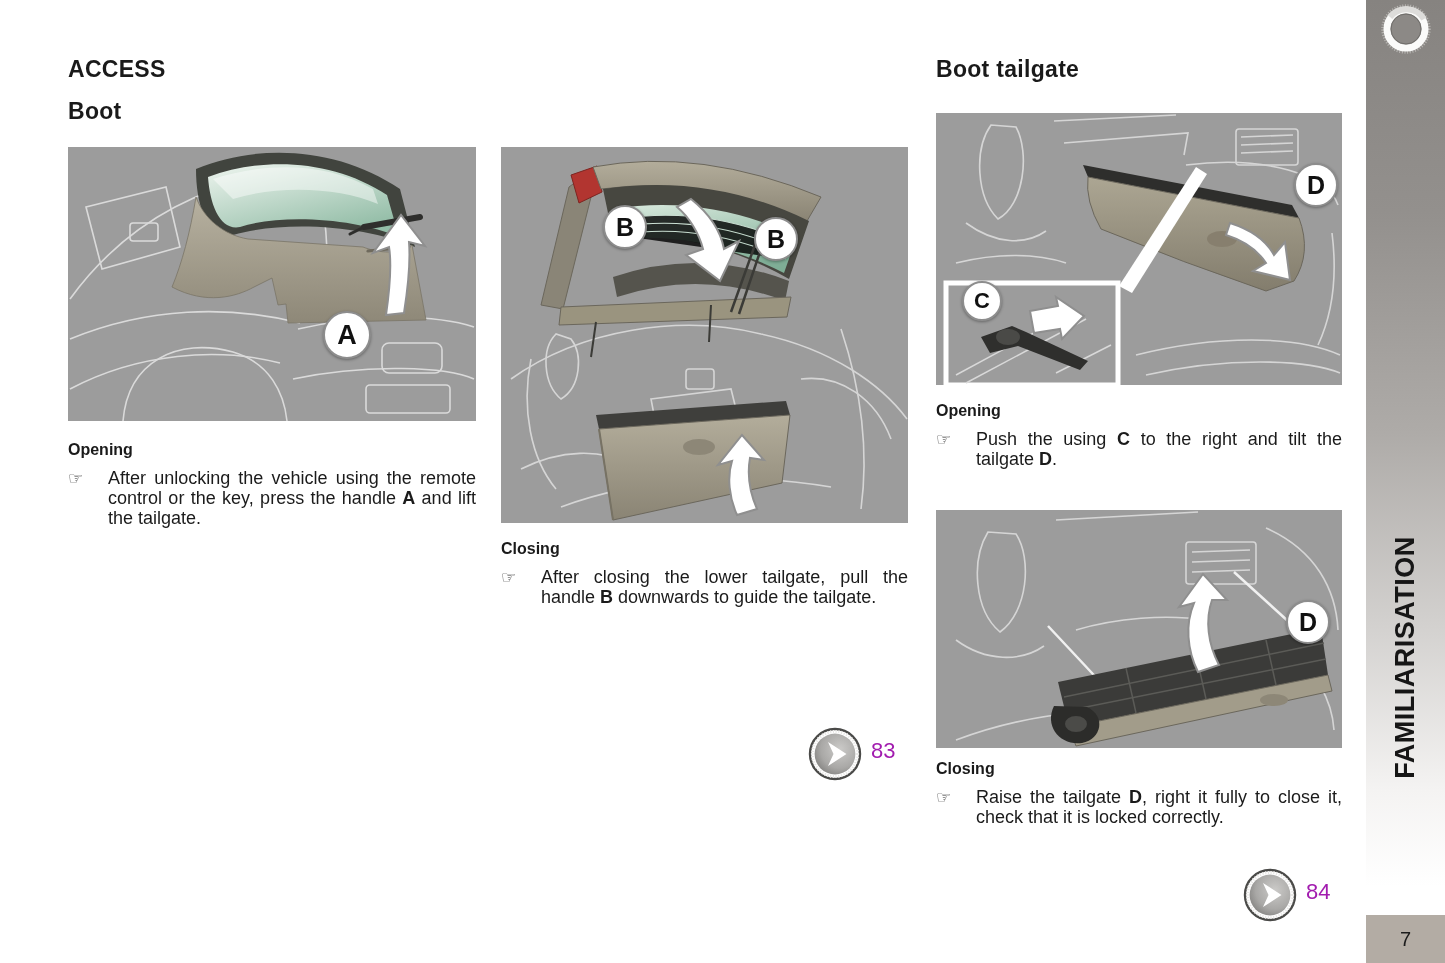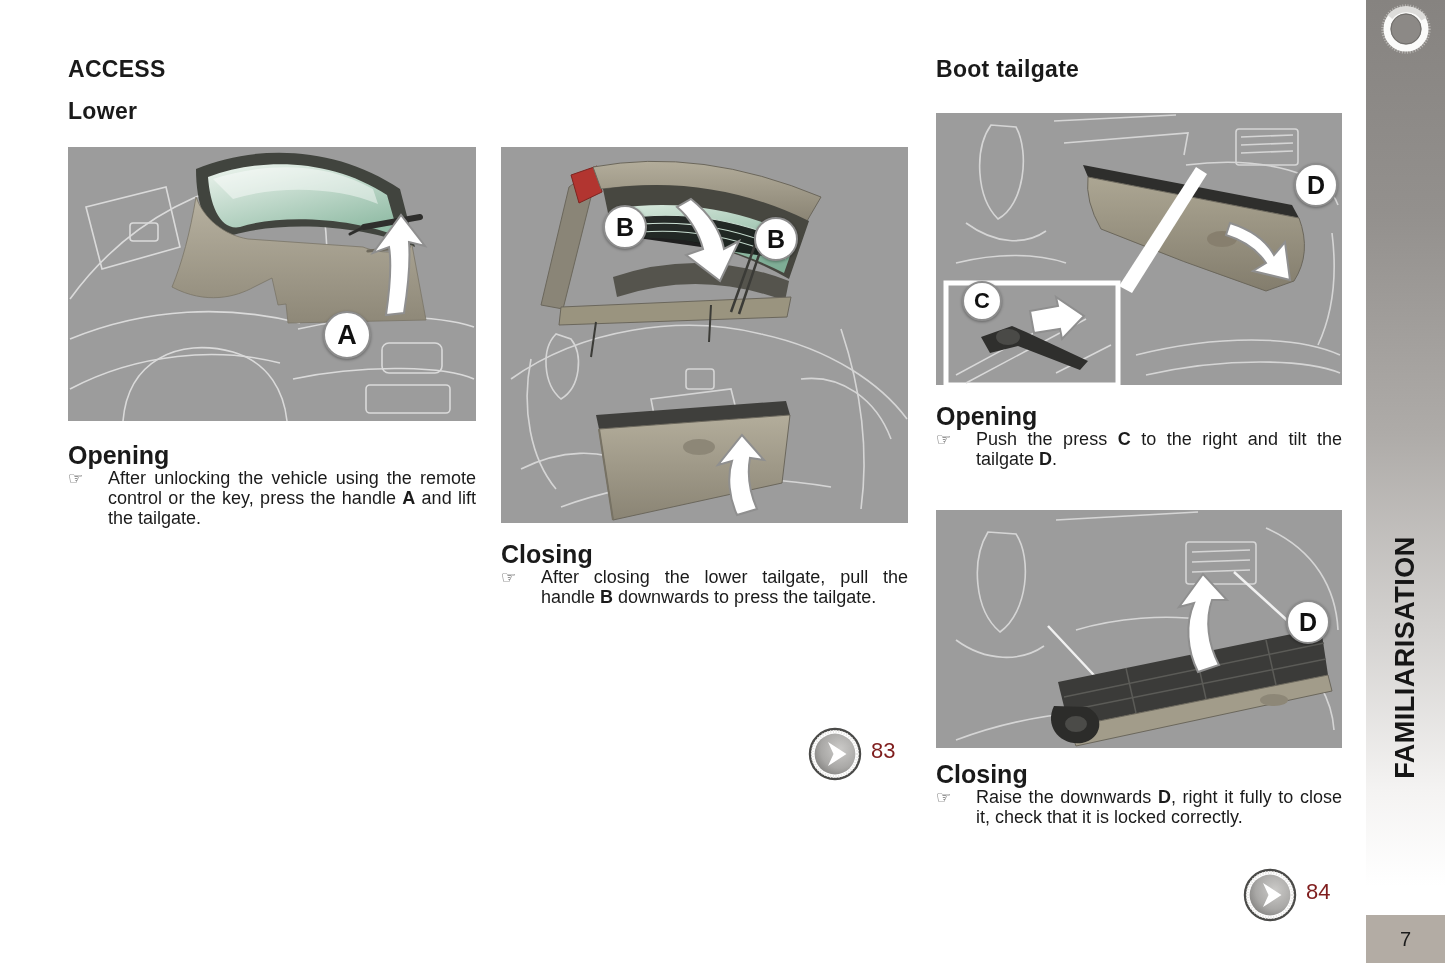--- a/index.html
+++ b/index.html
@@ -2,39 +2,39 @@
 <html><head>
 <meta charset="utf-8">
 <style>
   html,body{margin:0;padding:0;}
   body{
     width:1445px;height:963px;position:relative;overflow:hidden;
     background:#ffffff;font-family:"Liberation Sans",sans-serif;color:#1a1a1a;
   }
   .abs{position:absolute;}
   .h-main{font-size:23px;font-weight:bold;letter-spacing:.3px;}
-  .h-sub{font-size:25px;font-weight:bold;}
+  .h-sub{font-size:16px;font-weight:bold;}
   .fig{position:absolute;overflow:hidden;background:#9c9c9c;}
   .fig svg{display:block;}
   .badge{
     position:absolute;background:#ffffff;border:2px solid #8d8d8d;border-radius:50%;
     display:flex;align-items:center;justify-content:center;font-weight:bold;color:#111;
     box-shadow:0 1px 3px rgba(0,0,0,.35);
   }
   .badge.lg{width:44px;height:44px;font-size:27px;}
   .badge.md{width:40px;height:40px;font-size:25px;}
   .badge.sm{width:36px;height:36px;font-size:22px;}
   .instr{position:absolute;display:flex;font-size:18px;line-height:20px;color:#1b1b1b;}
   .instr .hand{
     flex:none;width:40px;font-family:"DejaVu Sans",sans-serif;font-size:17px;color:#333;
   }
   .instr .txt{flex:1;text-align:justify;}
   .instr .txt b{font-weight:bold;}
   .pageref{position:absolute;display:flex;align-items:flex-start;}
-  .pageref .num{font-size:22px;color:#7f1d1d;margin-left:9px;margin-top:11px;}
+  .pageref .num{font-size:22px;color:#a21caf;margin-left:9px;margin-top:11px;}
   .sidebar{
     position:absolute;left:1366px;top:0;width:79px;height:963px;
     background:linear-gradient(to bottom,#868380 0%,#93908d 22%,#aeaba8 45%,#d3d1cf 65%,#f4f3f2 82%,#ffffff 92%);
   }
   .side-tab{
     position:absolute;left:1366px;top:492px;width:79px;height:330px;
     display:flex;align-items:center;justify-content:center;
   }
   .side-tab span{
     transform:rotate(-90deg);white-space:nowrap;
@@ -42,21 +42,21 @@
   }
   .page-box{
     position:absolute;left:1366px;top:915px;width:79px;height:48px;background:#b3aca4;
     display:flex;align-items:center;justify-content:center;font-size:20px;color:#1c1c1c;
   }
 </style>
 </head>
 <body>
 
 <div class="abs h-main" style="left:68px;top:56px;">ACCESS</div>
-<div class="abs h-main" style="left:68px;top:98px;">Lower</div>
+<div class="abs h-main" style="left:68px;top:98px;">Boot</div>
 <div class="abs h-main" style="left:936px;top:56px;">Boot tailgate</div>
 
 <div class="fig" style="left:68px;top:147px;width:408px;height:274px;">
   <svg width="408" height="274" viewBox="0 0 408 274">
     <defs>
       <linearGradient id="glass1" x1="0" y1="0" x2="0.6" y2="1">
         <stop offset="0" stop-color="#eef5ef"></stop>
           <stop offset="1" stop-color="#93bda7"></stop>
       </linearGradient>
       <linearGradient id="khaki1" x1="0" y1="0" x2="0" y2="1">
@@ -235,21 +235,21 @@
 
 <div class="abs h-sub" style="left:68px;top:441px;">Opening</div>
 <div class="instr" style="left:68px;top:468px;width:408px;">
   <span class="hand">☞</span>
   <span class="txt"><span>After unlocking the vehicle using the remote control or the key, press the handle </span><b>A</b><span> and lift the tailgate.</span></span>
 </div>
 
 <div class="abs h-sub" style="left:501px;top:540px;">Closing</div>
 <div class="instr" style="left:501px;top:567px;width:407px;">
   <span class="hand">☞</span>
-  <span class="txt"><span>After closing the lower tailgate, pull the handle </span><b>B</b><span> downwards to press the tailgate.</span></span>
+  <span class="txt"><span>After closing the lower tailgate, pull the handle </span><b>B</b><span> downwards to guide the tailgate.</span></span>
 </div>
 
 <div class="pageref" style="left:808px;top:727px;">
   <svg width="54" height="54" viewBox="0 0 54 54">
     <defs>
       <radialGradient id="btn83" cx="0.62" cy="0.38" r="0.85">
         <stop offset="0" stop-color="#cbcac8"></stop>
           <stop offset="0.55" stop-color="#a9a8a6"></stop>
           <stop offset="1" stop-color="#6e6d6b"></stop>
       </radialGradient>
@@ -258,27 +258,27 @@
     <circle cx="27" cy="27" r="22.6" fill="none" stroke="#e9e8e6" stroke-width="3" stroke-dasharray="1.2 1.6"></circle>
     <circle cx="27" cy="27" r="20.4" fill="url(#btn83)"></circle>
     <path d="M20,15 L38.5,27 L20,39 L25.5,27 Z" fill="#ffffff"></path>
   </svg>
   <span class="num">83</span>
 </div>
 
 <div class="abs h-sub" style="left:936px;top:402px;">Opening</div>
 <div class="instr" style="left:936px;top:429px;width:406px;">
   <span class="hand">☞</span>
-  <span class="txt"><span>Push the press </span><b>C</b><span> to the right and tilt the tailgate </span><b>D</b><span>.</span></span>
+  <span class="txt"><span>Push the using </span><b>C</b><span> to the right and tilt the tailgate </span><b>D</b><span>.</span></span>
 </div>
 
 <div class="abs h-sub" style="left:936px;top:760px;">Closing</div>
 <div class="instr" style="left:936px;top:787px;width:406px;">
   <span class="hand">☞</span>
-  <span class="txt"><span>Raise the downwards </span><b>D</b><span>, right it fully to close it, check that it is locked correctly.</span></span>
+  <span class="txt"><span>Raise the tailgate </span><b>D</b><span>, right it fully to close it, check that it is locked correctly.</span></span>
 </div>
 
 <div class="pageref" style="left:1243px;top:868px;">
   <svg width="54" height="54" viewBox="0 0 54 54">
     <defs>
       <radialGradient id="btn84" cx="0.62" cy="0.38" r="0.85">
         <stop offset="0" stop-color="#cbcac8"></stop>
           <stop offset="0.55" stop-color="#a9a8a6"></stop>
           <stop offset="1" stop-color="#6e6d6b"></stop>
       </radialGradient>

